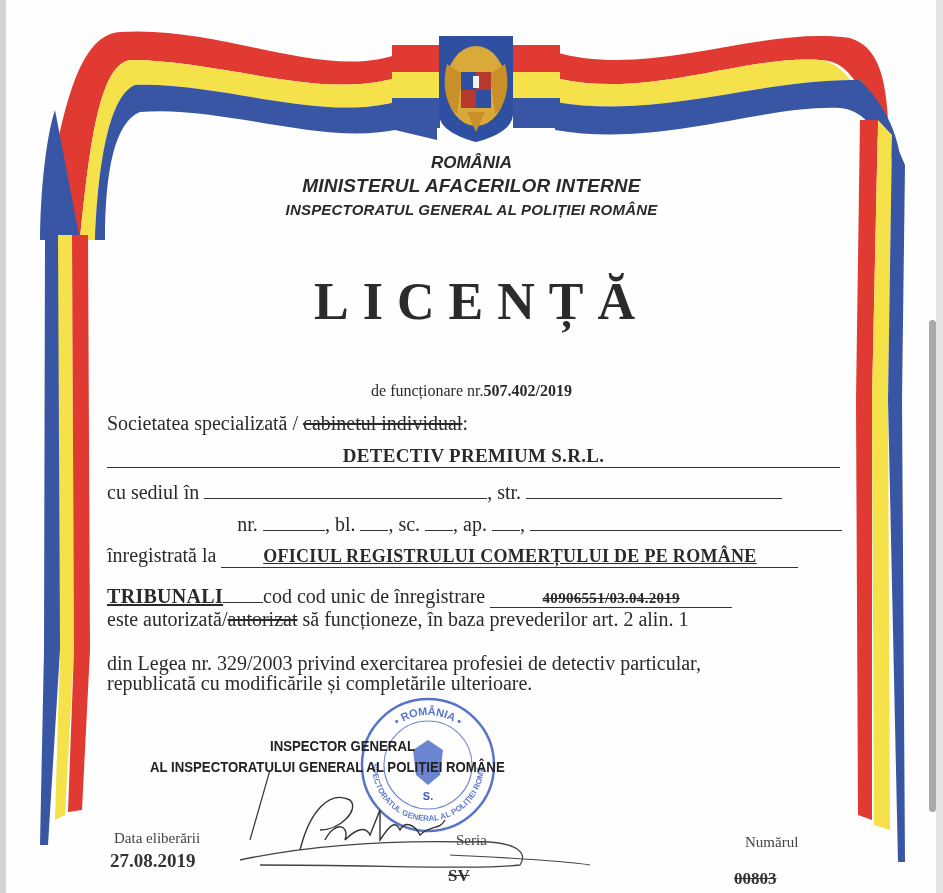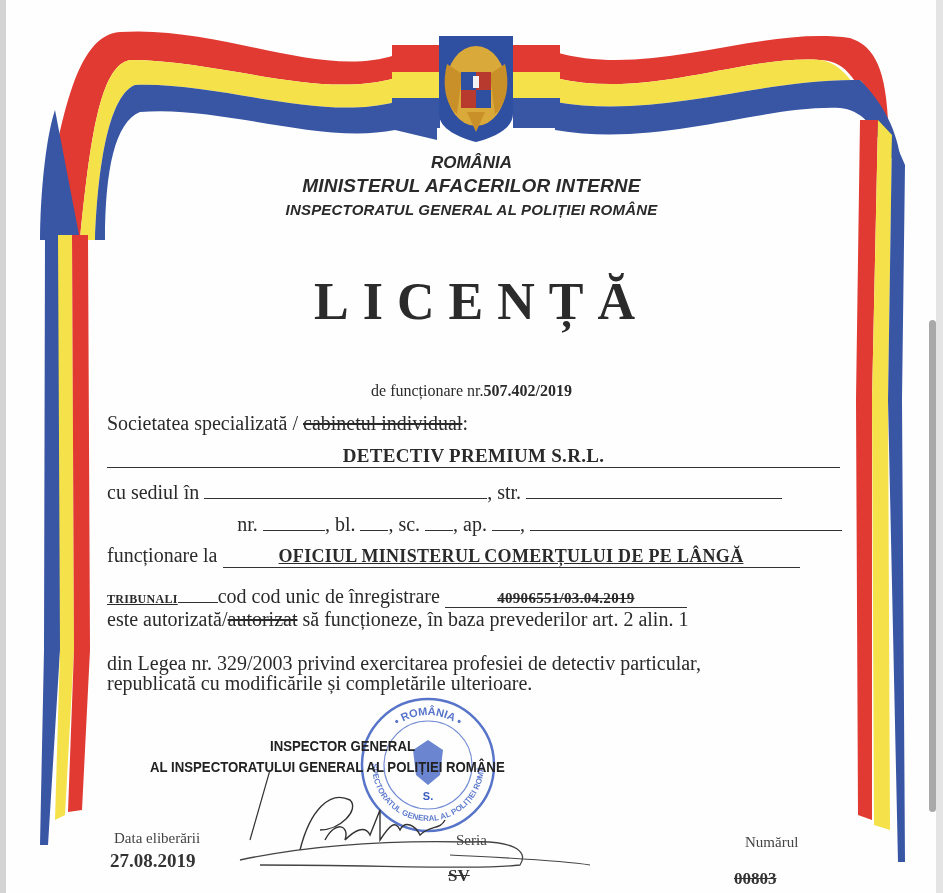--- a/index.html
+++ b/index.html
@@ -146,26 +146,26 @@
 <div class="body-text" style="top:512px;text-align:right;">
   <span>nr.</span>
   <span class="line" style="width:62px;"></span><span>, bl.</span>
   <span class="line" style="width:28px;"></span><span>, sc.</span>
   <span class="line" style="width:28px;"></span><span>, ap.</span>
   <span class="line" style="width:28px;"></span><span>,</span>
   <span class="line" style="width:312px;"></span>
 </div>
 
 <div class="body-text" style="top:544px;">
-  <span>funcționare la</span>
-  <span class="filled under" style="width:577px; font-size:18px;">OFICIUL MINISTERUL COMERȚULUI DE PE LÂNGĂ</span>
+  <span>înregistrată la</span>
+  <span class="filled under" style="width:577px; font-size:18px;">OFICIUL REGISTRULUI COMERȚULUI DE PE ROMÂNE</span>
 </div>
 
 <div class="body-text" style="top:576px;">
-  <span class="filled under" style="font-size:12px; border:none;text-decoration:underline;">TRIBUNALI</span><span class="line" style="width:40px;"></span><span>cod</span>
+  <span class="filled under" style="font-size:20px; border:none;text-decoration:underline;">TRIBUNALI</span><span class="line" style="width:40px;"></span><span>cod</span>
   <span>cod unic de înregistrare</span>
   <span class="filled strike" style="width:242px; font-size:15px;">40906551/03.04.2019</span>
 </div>
 
 <div class="body-text" style="top:608px;">
   <span>este autorizată/</span><span class="strike">autorizat</span><span> să funcționeze, în baza prevederilor art. 2 alin. 1</span>
 </div>
 <div class="body-text" style="top:652px;">din Legea nr. 329/2003 privind exercitarea profesiei de detectiv particular,</div>
 <div class="body-text" style="top:672px;">republicată cu modificările și completările ulterioare.</div>
 

